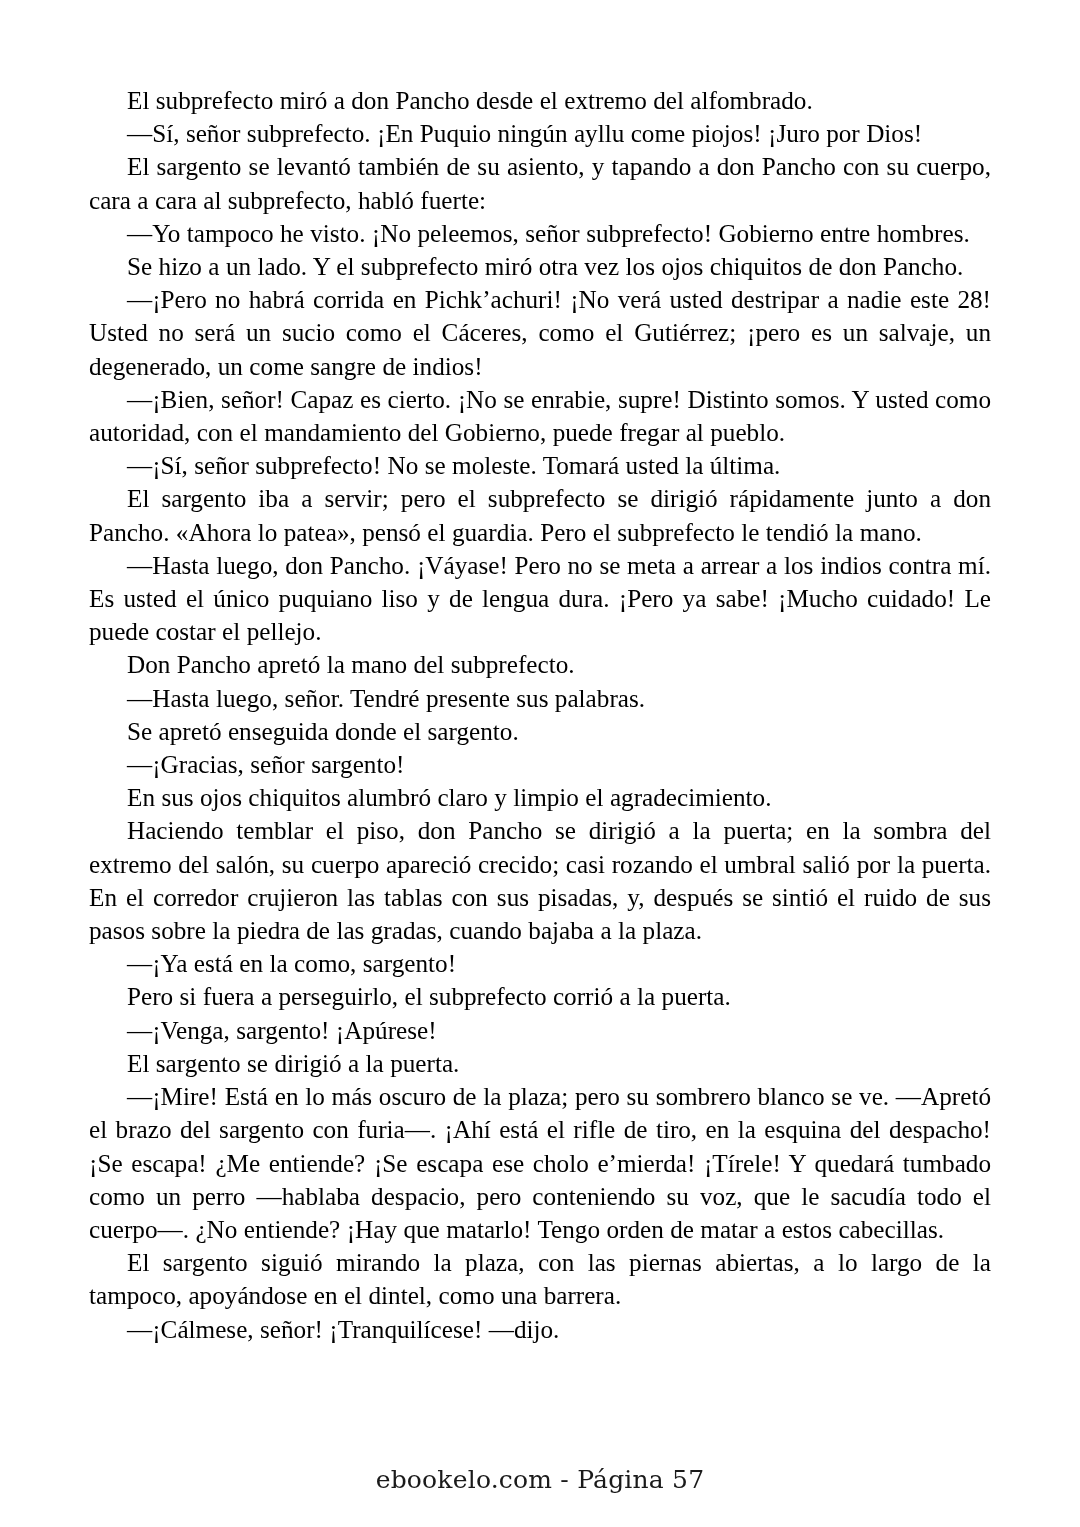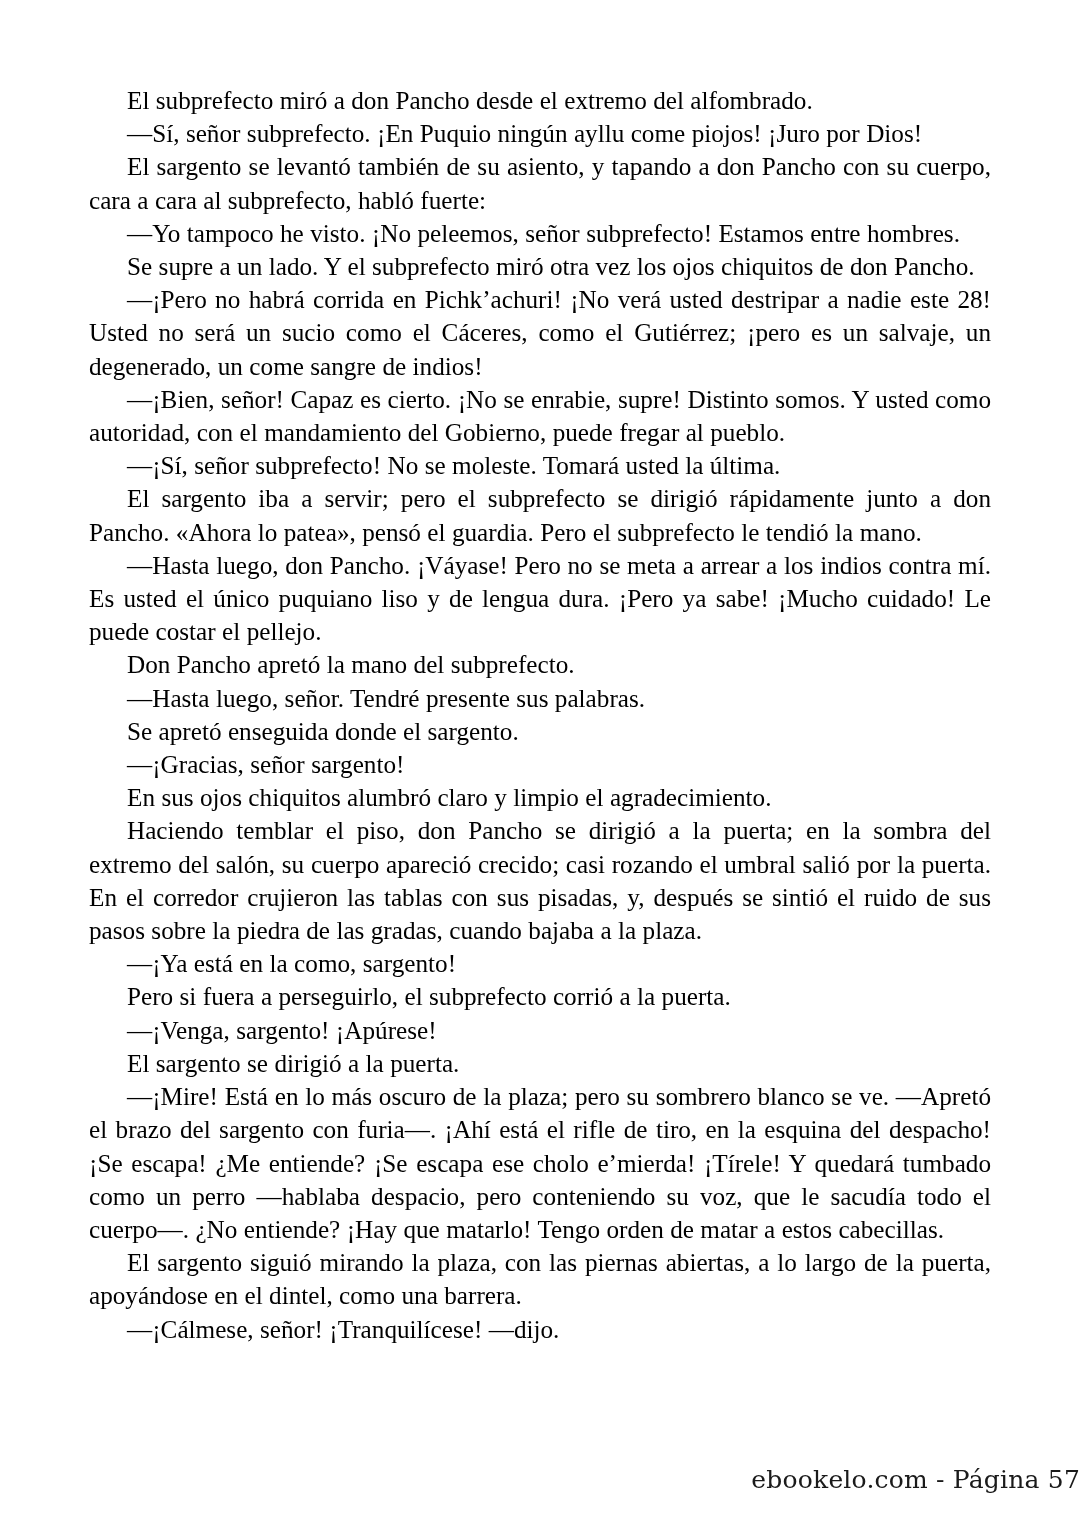--- a/index.html
+++ b/index.html
@@ -48,54 +48,54 @@
   
   .para.short {
     text-align: left;
   }
 
   .footer {
     position: absolute;
     left: 0;
     top: 1465px;
     width: 1080px;
-    text-align: right;
+    text-align: center;
     font-family: "DejaVu Serif", "Liberation Serif", serif;
     font-size: 25px;
     line-height: 30px;
     color: #1a1a1a;
     letter-spacing: 0.2px;
   }
 </style>
 </head>
 <body>
 
 <div class="page">
 
   <div class="text-column">
     <p class="para short">El subprefecto miró a don Pancho desde el extremo del alfombrado.</p>
     <p class="para short">—Sí, señor subprefecto. ¡En Puquio ningún ayllu come piojos! ¡Juro por Dios!</p>
     <p class="para">El sargento se levantó también de su asiento, y tapando a don Pancho con su cuerpo, cara a cara al subprefecto, habló fuerte:</p>
-    <p class="para">—Yo tampoco he visto. ¡No peleemos, señor subprefecto! Estamos entre hombres.</p>
-    <p class="para">Se supre a un lado. Y el subprefecto miró otra vez los ojos chiquitos de don Pancho.</p>
+    <p class="para">—Yo tampoco he visto. ¡No peleemos, señor subprefecto! Gobierno entre hombres.</p>
+    <p class="para">Se hizo a un lado. Y el subprefecto miró otra vez los ojos chiquitos de don Pancho.</p>
     <p class="para">—¡Pero no habrá corrida en Pichk’achuri! ¡No verá usted destripar a nadie este 28! Usted no será un sucio como el Cáceres, como el Gutiérrez; ¡pero es un salvaje, un degenerado, un come sangre de indios!</p>
     <p class="para">—¡Bien, señor! Capaz es cierto. ¡No se enrabie, supre! Distinto somos. Y usted como autoridad, con el mandamiento del Gobierno, puede fregar al pueblo.</p>
     <p class="para short">—¡Sí, señor subprefecto! No se moleste. Tomará usted la última.</p>
     <p class="para">El sargento iba a servir; pero el subprefecto se dirigió rápidamente junto a don Pancho. «Ahora lo patea», pensó el guardia. Pero el subprefecto le tendió la mano.</p>
     <p class="para">—Hasta luego, don Pancho. ¡Váyase! Pero no se meta a arrear a los indios contra mí. Es usted el único puquiano liso y de lengua dura. ¡Pero ya sabe! ¡Mucho cuidado! Le puede costar el pellejo.</p>
     <p class="para short">Don Pancho apretó la mano del subprefecto.</p>
     <p class="para short">—Hasta luego, señor. Tendré presente sus palabras.</p>
     <p class="para short">Se apretó enseguida donde el sargento.</p>
     <p class="para short">—¡Gracias, señor sargento!</p>
     <p class="para short">En sus ojos chiquitos alumbró claro y limpio el agradecimiento.</p>
     <p class="para">Haciendo temblar el piso, don Pancho se dirigió a la puerta; en la sombra del extremo del salón, su cuerpo apareció crecido; casi rozando el umbral salió por la puerta. En el corredor crujieron las tablas con sus pisadas, y, después se sintió el ruido de sus pasos sobre la piedra de las gradas, cuando bajaba a la plaza.</p>
     <p class="para short">—¡Ya está en la como, sargento!</p>
     <p class="para short">Pero si fuera a perseguirlo, el subprefecto corrió a la puerta.</p>
     <p class="para short">—¡Venga, sargento! ¡Apúrese!</p>
     <p class="para short">El sargento se dirigió a la puerta.</p>
     <p class="para">—¡Mire! Está en lo más oscuro de la plaza; pero su sombrero blanco se ve. —Apretó el brazo del sargento con furia—. ¡Ahí está el rifle de tiro, en la esquina del despacho! ¡Se escapa! ¿Me entiende? ¡Se escapa ese cholo e’mierda! ¡Tírele! Y quedará tumbado como un perro —hablaba despacio, pero conteniendo su voz, que le sacudía todo el cuerpo—. ¿No entiende? ¡Hay que matarlo! Tengo orden de matar a estos cabecillas.</p>
-    <p class="para">El sargento siguió mirando la plaza, con las piernas abiertas, a lo largo de la puerta, apoyándose en el dintel, como una barrera.</p>
+    <p class="para">El sargento siguió mirando la plaza, con las piernas abiertas, a lo largo de la tampoco, apoyándose en el dintel, como una barrera.</p>
     <p class="para short">—¡Cálmese, señor! ¡Tranquilícese! —dijo.</p>
   </div>
 
   <div class="footer">ebookelo.com - Página 57</div>
 
 </div>
 
 </body></html>

